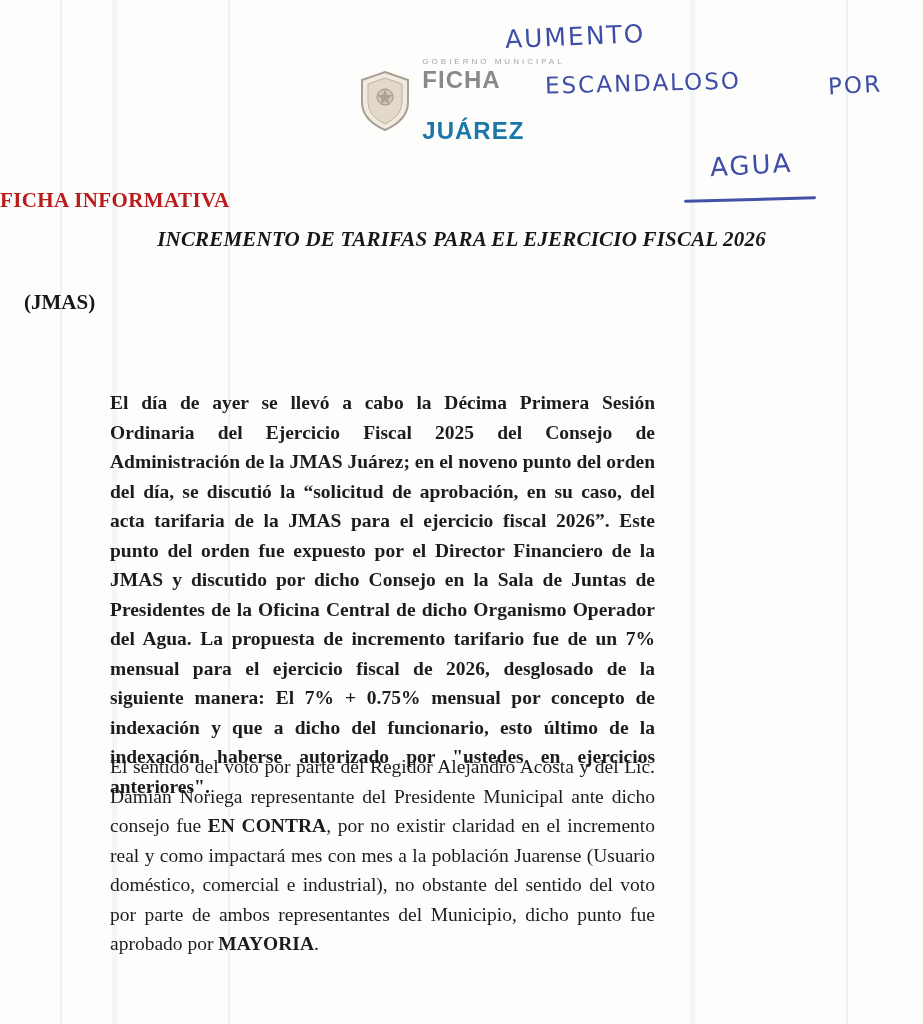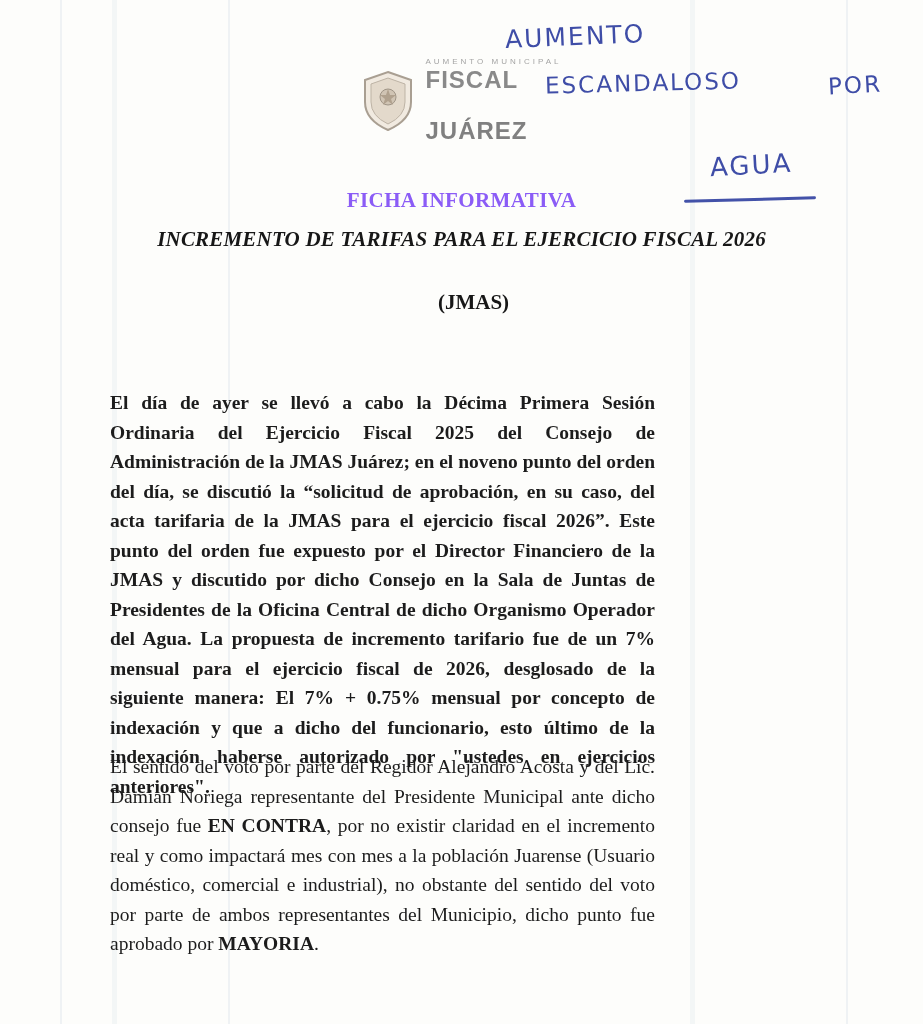--- a/index.html
+++ b/index.html
@@ -64,21 +64,21 @@
     font-family: "Liberation Sans", sans-serif;
     font-size: 24px;
     font-weight: bold;
     color: #7d7d7d;
     letter-spacing: 1px;
   }
   .logo-text .big2 {
     font-family: "Liberation Sans", sans-serif;
     font-size: 24px;
     font-weight: bold;
-    color: #737373;
+    color: #0369a1;
     letter-spacing: 1px;
     margin-top: 27px;
   }
 
   
   .handwriting {
     position: absolute;
     color: #2f3fa0;
     font-family: "DejaVu Sans", sans-serif;
     font-size: 25px;
@@ -101,45 +101,44 @@
     border-radius: 2px;
     transform: rotate(-1.5deg);
     opacity: .9;
   }
 
   .doc-title {
     position: absolute;
     left: 0;
     right: 0;
     top: 188px;
-    text-align: center;
     font-weight: bold;
     font-size: 21px;
     letter-spacing: .4px;
-    color: #8b5cf6;
+    color: #b91c1c;
   }
   .doc-subtitle {
     position: absolute;
     left: 90px;
     right: 90px;
     top: 224px;
     text-align: center;
     font-weight: bold;
     font-size: 21px;
     line-height: 30px;
     letter-spacing: .2px;
     color: #171717;
     font-style: italic;
   }
   .doc-org {
     position: absolute;
     left: 0;
     right: 0;
     top: 290px;
-    text-align: center;
+    text-align: left;
     font-weight: bold;
     font-size: 21px;
     color: #171717;
     padding-left: 24px;
   }
 
   .body-block {
     position: absolute;
     left: 110px;
     width: 545px;
@@ -173,22 +172,22 @@
   <div class="scanline s5"></div>
 
   <div class="header-logo">
     <svg class="crest" viewBox="0 0 54 62">
       <path d="M27 2 L50 10 L50 32 Q50 50 27 60 Q4 50 4 32 L4 10 Z" fill="#efe7dc" stroke="#9b8f80" stroke-width="2"></path>
       <path d="M27 8 L44 14 L44 32 Q44 46 27 54 Q10 46 10 32 L10 14 Z" fill="#dfd3c3" stroke="#b3a797" stroke-width="1"></path>
       <circle cx="27" cy="27" r="8" fill="#c9bba8" stroke="#8e8272" stroke-width="1"></circle>
       <path d="M27 19 L29 25 L35 25 L30 29 L32 35 L27 31 L22 35 L24 29 L19 25 L25 25 Z" fill="#a3917b"></path>
     </svg>
     <div class="logo-text">
-      <span class="small">AUMENTO MUNICIPAL</span>
-      <span class="big1">FISCAL</span>
+      <span class="small">GOBIERNO MUNICIPAL</span>
+      <span class="big1">FICHA</span>
       <span class="big2">JUÁREZ</span>
     </div>
   </div>
 
   <div class="handwriting hw1">AUMENTO</div>
   <div class="handwriting hw2">ESCANDALOSO</div>
   <div class="handwriting hw3">POR</div>
   <div class="handwriting hw4">AGUA</div>
   <div class="hw-underline"></div>
 

